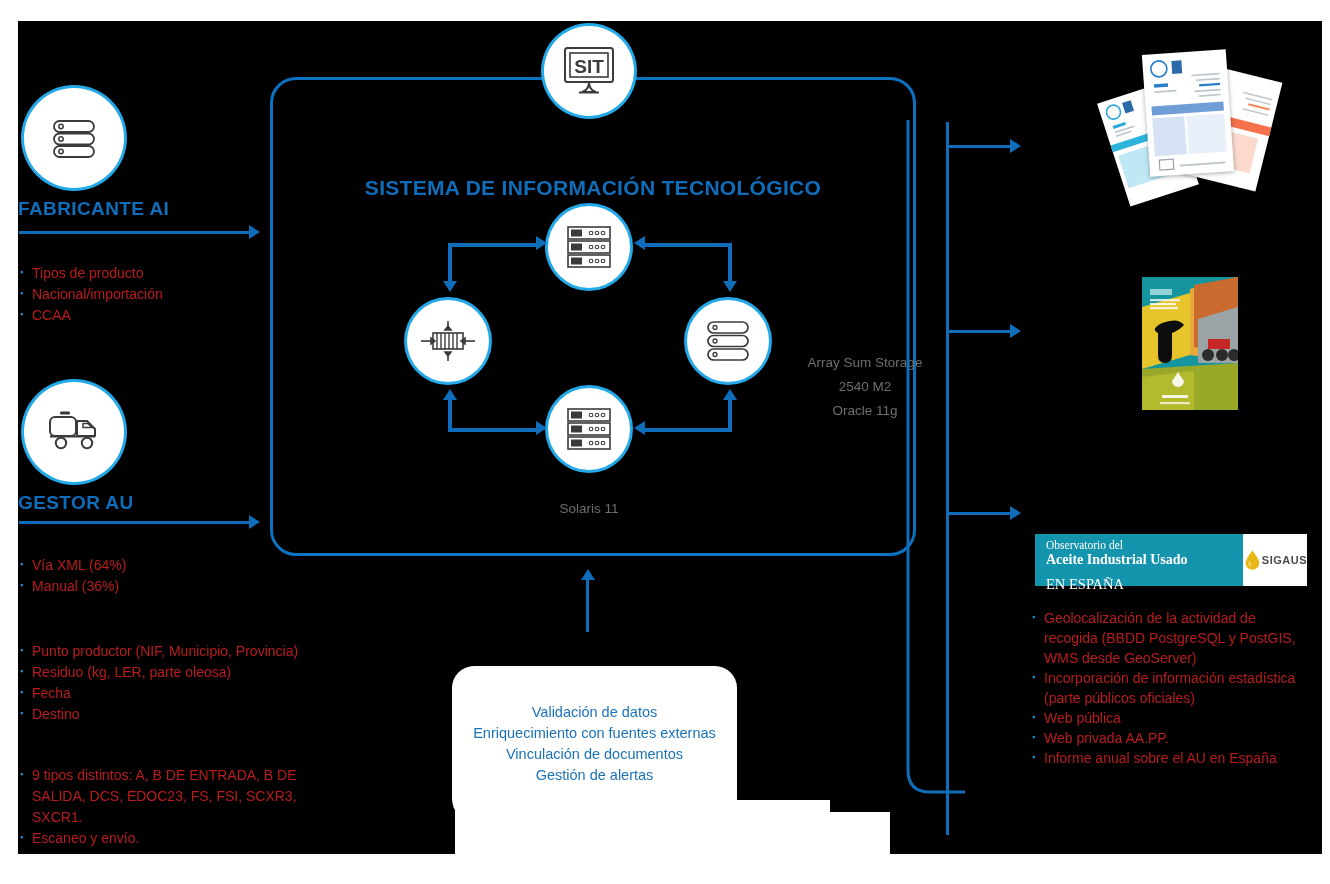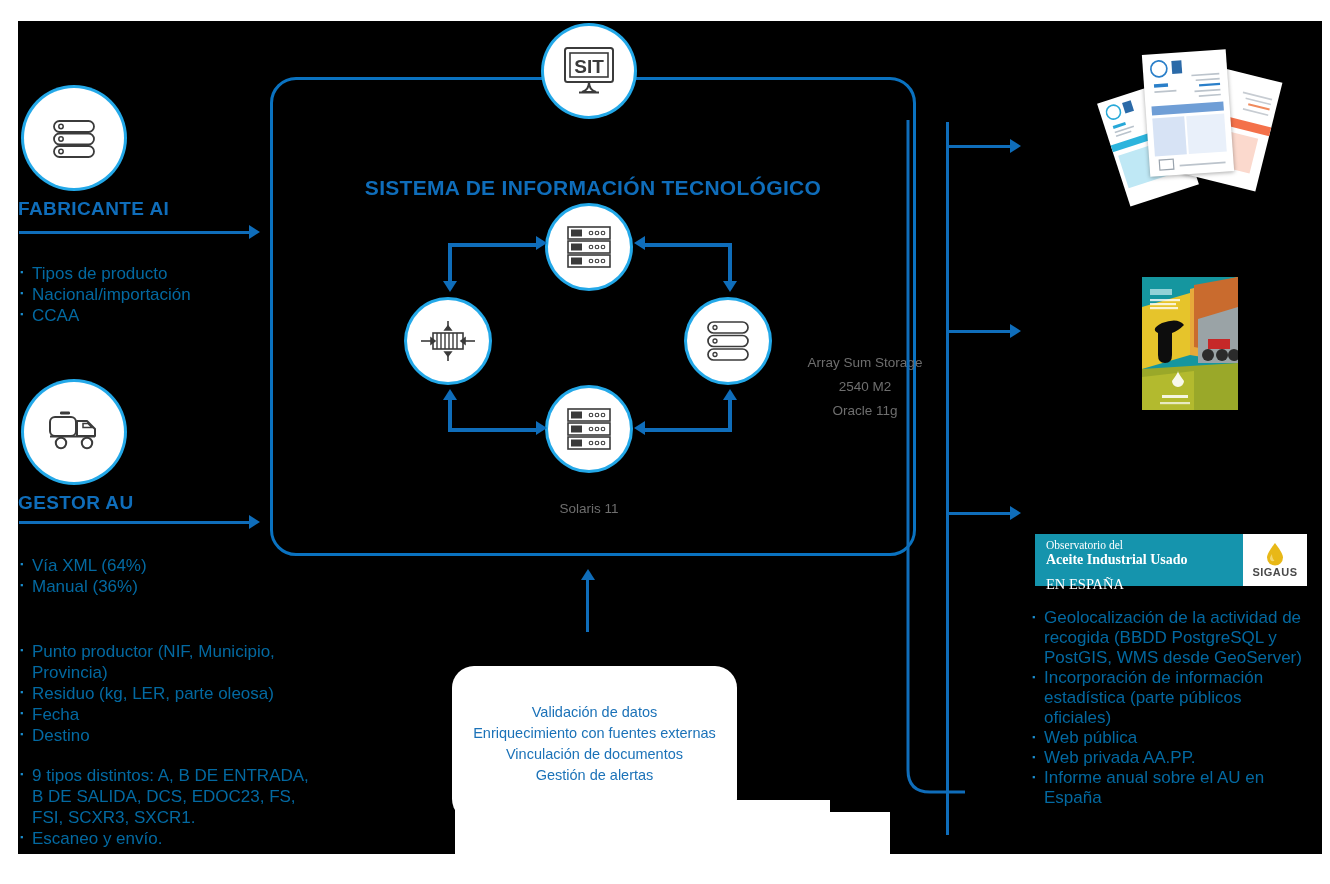--- a/index.html
+++ b/index.html
@@ -9,21 +9,21 @@
   #stage{position:absolute;left:0;top:0;width:1330px;height:884px;background:#ffffff;}
 
   
   .canvas{position:absolute;left:18px;top:21px;width:1304px;height:833px;background:#000000;}
 
   
   .circ{position:absolute;border-radius:50%;background:#ffffff;
         box-shadow:0 0 0 3px #23a8e8;display:flex;align-items:center;justify-content:center;}
   .lbl{position:absolute;color:#0f6dba;font-weight:bold;letter-spacing:.4px;}
   .gray{position:absolute;color:#6e6e6e;font-size:13.5px;line-height:20px;}
-  .graybox{position:absolute;color:#0369a1;font-size:17px;line-height:21px;}
+  .graybox{position:absolute;color:#b91c1c;font-size:14px;line-height:21px;}
   .bullets{list-style:none;margin:0;padding:0;}
   .bullets li{position:relative;padding-left:12px;}
   .bullets li:before{content:"\25AA";position:absolute;left:0;top:-1px;color:#1a8fd0;font-size:9px;}
 
   .arw{position:absolute;background:#0f6dba;}
   .ahead-r{position:absolute;width:0;height:0;border-left:11px solid #0f6dba;
            border-top:7px solid transparent;border-bottom:7px solid transparent;}
   .ahead-u{position:absolute;width:0;height:0;border-bottom:11px solid #0f6dba;
            border-left:7px solid transparent;border-right:7px solid transparent;}
   .ahead-d{position:absolute;width:0;height:0;border-top:11px solid #0f6dba;
@@ -52,21 +52,21 @@
 
   .book{position:absolute;left:1142px;top:277px;width:96px;height:133px;overflow:hidden;
         background:#0f5c63;}
 
   
   .sig{position:absolute;left:1035px;top:534px;width:272px;height:52px;display:flex;}
   .sig-l{flex:1;background:#1594ad;color:#fff;padding:5px 0 0 11px;box-sizing:border-box;}
   .sig-l .s1{font-size:11.5px;line-height:13px;font-family:"Liberation Serif",serif;}
   .sig-l .s2{font-size:14px;font-weight:bold;line-height:16px;font-family:"Liberation Serif",serif;}
   .sig-l .s3{font-size:14.5px;line-height:17px;font-family:"Liberation Serif",serif;margin-top:8px;}
-  .sig-r{width:64px;background:#ffffff;display:flex;flex-direction:column;
+  .sig-r{width:64px;background:#ffffff;display:flex;flex-direction:row;
          align-items:center;justify-content:center;}
   .sig-r .sg{font-size:11px;font-weight:bold;color:#4a4a4a;letter-spacing:.5px;}
 </style>
 </head>
 <body>
 
 <div id="stage">
   <div class="canvas"></div>
 
   <div class="circ" style="left:24px;top:88px;width:100px;height:100px;">

